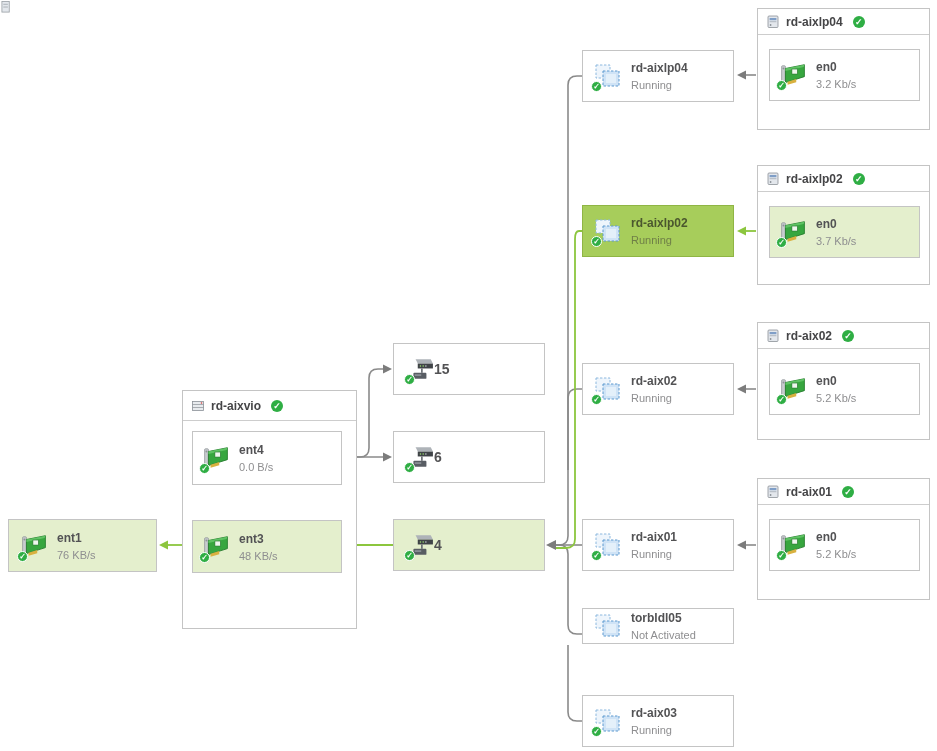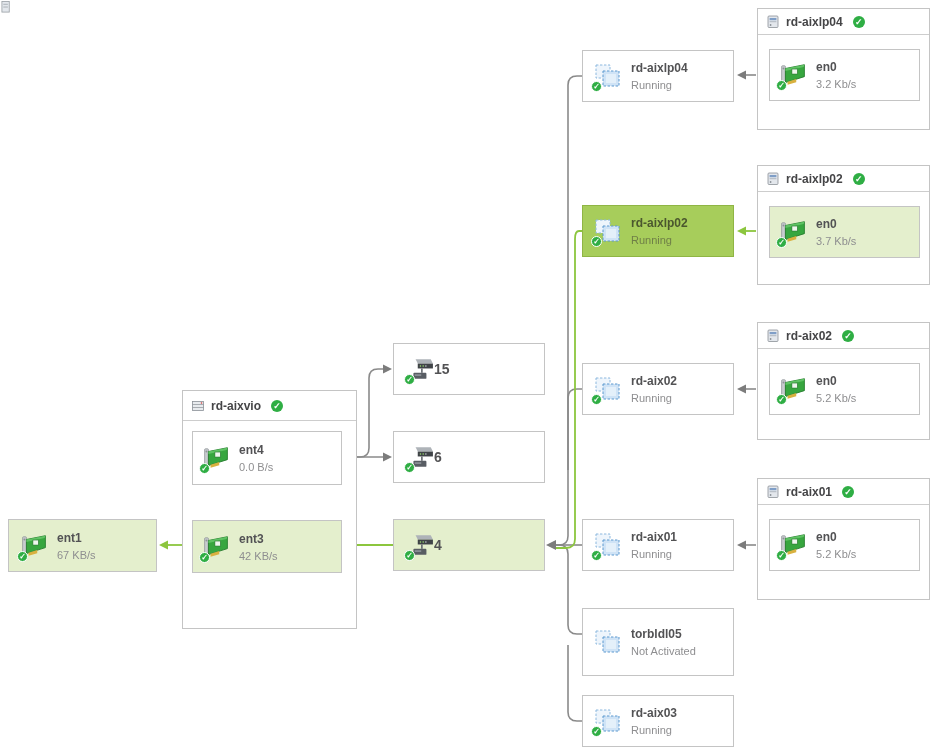--- a/index.html
+++ b/index.html
@@ -127,21 +127,21 @@
 
   <div class="node hl" style="left:8px;top:519px;width:149px;height:53px">
     <span class="ic">
       <svg>
           <use href="#i-nic"></use>
         </svg>
       <span class="badge">✓</span>
     </span>
     <span class="txt">
       <span class="title">ent1</span>
-      <span class="sub">67 KB/s</span>
+      <span class="sub">76 KB/s</span>
     </span>
   </div>
 
   <div class="group vio" style="left:182px;top:390px;width:175px;height:239px">
     <div class="ghead">
       <span class="hicon">
           <svg>
             <use href="#i-rack"></use>
           </svg>
         </span>
@@ -162,21 +162,21 @@
     </div>
     <div class="node hl" style="left:9px;top:129px;width:150px;height:53px;padding-left:10px">
       <span class="ic">
         <svg>
             <use href="#i-nic"></use>
           </svg>
         <span class="badge">✓</span>
       </span>
       <span class="txt">
         <span class="title">ent3</span>
-        <span class="sub">42 KB/s</span>
+        <span class="sub">48 KB/s</span>
       </span>
     </div>
   </div>
 
   <div class="node" style="left:393px;top:343px;width:152px;height:52px;padding-left:14px">
     <span class="ic">
       <svg>
           <use href="#i-switch"></use>
         </svg>
       <span class="badge">✓</span>
@@ -243,21 +243,21 @@
       <svg>
           <use href="#i-lpar"></use>
         </svg>
       <span class="badge">✓</span>
     </span>
     <span class="txt">
       <span class="title">rd-aix01</span>
       <span class="sub">Running</span>
     </span>
   </div>
-  <div class="node" style="left:582px;top:608px;width:152px;height:68px">
+  <div class="node" style="left:582px;top:608px;width:152px;height:36px">
     <span class="ic">
       <svg>
           <use href="#i-lpar"></use>
         </svg>
     </span>
     <span class="txt">
       <span class="title">torbldl05</span>
       <span class="sub">Not Activated</span>
     </span>
   </div>

